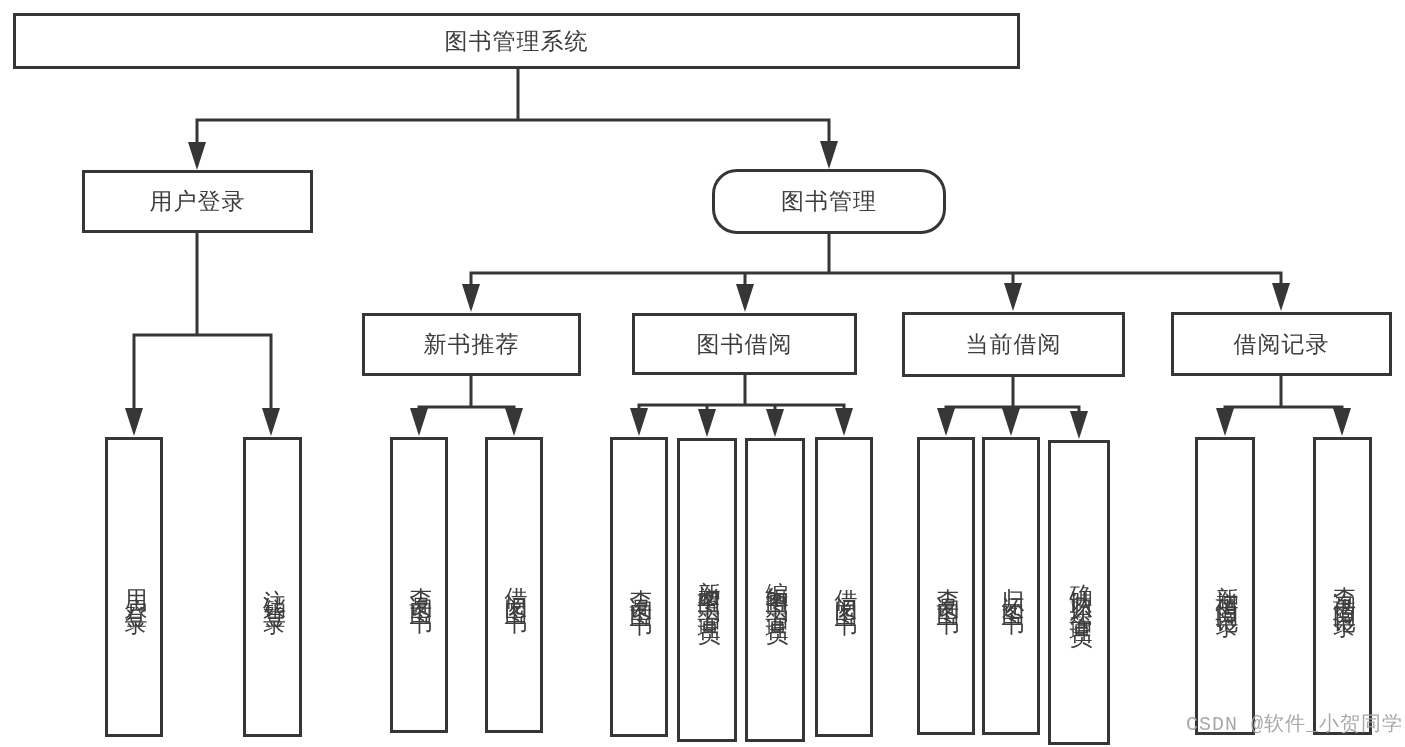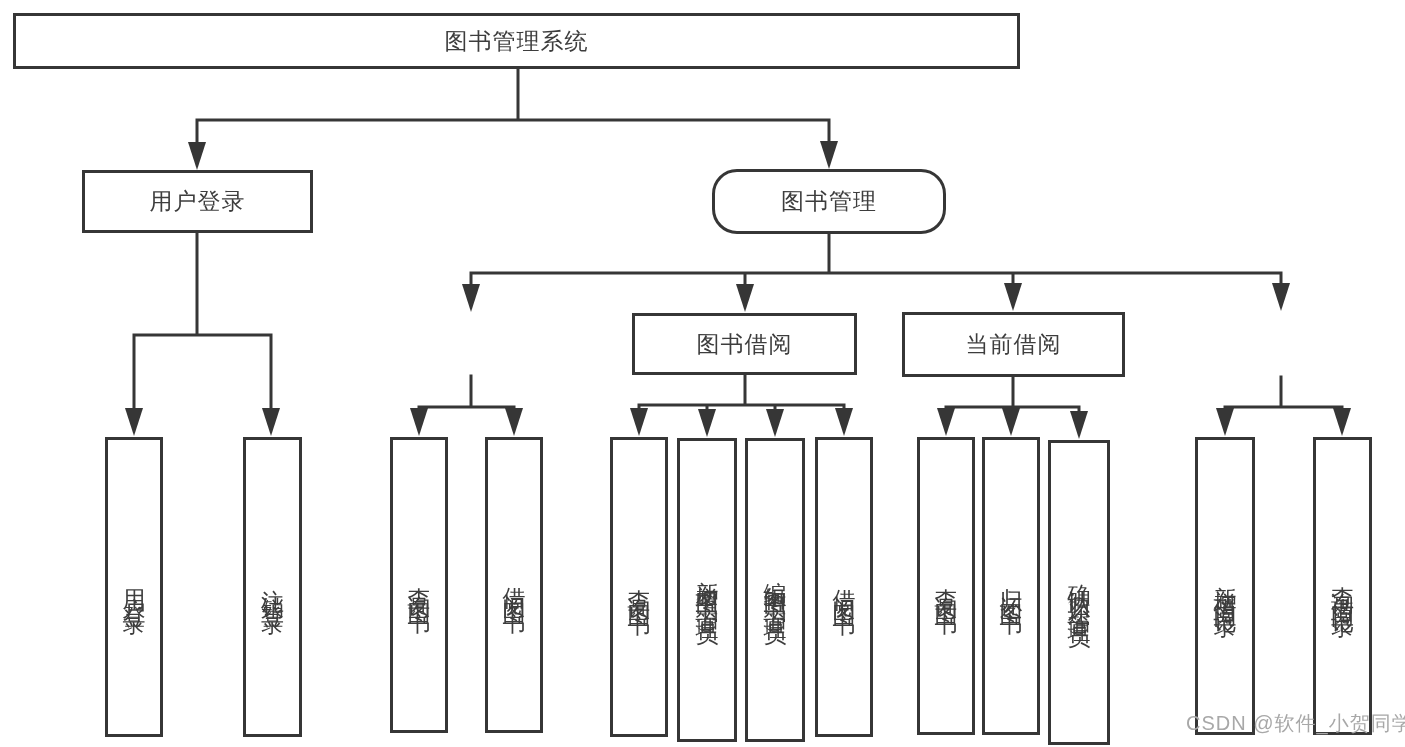--- a/index.html
+++ b/index.html
@@ -1,20 +1,20 @@
 <!DOCTYPE html>
 <html><head>
 <meta charset="utf-8">
 <style>
   html,body{margin:0;padding:0;background:#ffffff;}
   #canvas{
     position:relative;
     width:1405px;height:747px;
     background:#ffffff;
-    font-family:Liberation Sans, sans-serif;
+    font-family:Liberation Mono, monospace;
     overflow:hidden;
   }
   #wires{position:absolute;left:0;top:0;z-index:1;}
   .node{
     position:absolute;
     box-sizing:border-box;
     border:3px solid #363636;
     background:#ffffff;
     color:#3d3d3d;
     display:flex;align-items:center;justify-content:center;
@@ -84,22 +84,24 @@
       <polygon points="1216,408 1234,408 1225,436"></polygon>
       <polygon points="1333,408 1351,408 1342,436"></polygon>
     </g>
   </svg>
 
   <div class="node" style="left:13px;top:13px;width:1007px;height:56px;">图书管理系统</div>
 
   <div class="node" style="left:82px;top:170px;width:231px;height:63px;">用户登录</div>
   <div class="node" style="left:712px;top:169px;width:234px;height:65px;border-radius:25px;">图书管理</div>
 
+  <div class="node" style="left:362px;top:313px;width:219px;height:63px;">新书推荐</div>
   <div class="node" style="left:902px;top:312px;width:223px;height:65px;">当前借阅</div>
   <div class="node" style="left:632px;top:313px;width:225px;height:62px;">图书借阅</div>
+  <div class="node" style="left:1171px;top:312px;width:221px;height:64px;">借阅记录</div>
 
   <div class="node vnode" style="left:105px;top:437px;width:58px;height:300px;">用户登录</div>
   <div class="node vnode" style="left:243px;top:437px;width:59px;height:300px;">注销登录</div>
 
   <div class="node vnode" style="left:390px;top:437px;width:58px;height:296px;">查询图书</div>
   <div class="node vnode" style="left:485px;top:437px;width:58px;height:296px;">借阅图书</div>
 
   <div class="node vnode" style="left:610px;top:437px;width:58px;height:300px;">查询图书</div>
   <div class="node vnode tight" style="left:677px;top:438px;width:60px;height:304px;">新增图书（管理员）</div>
   <div class="node vnode tight" style="left:745px;top:438px;width:60px;height:304px;">编辑图书（管理员）</div>

